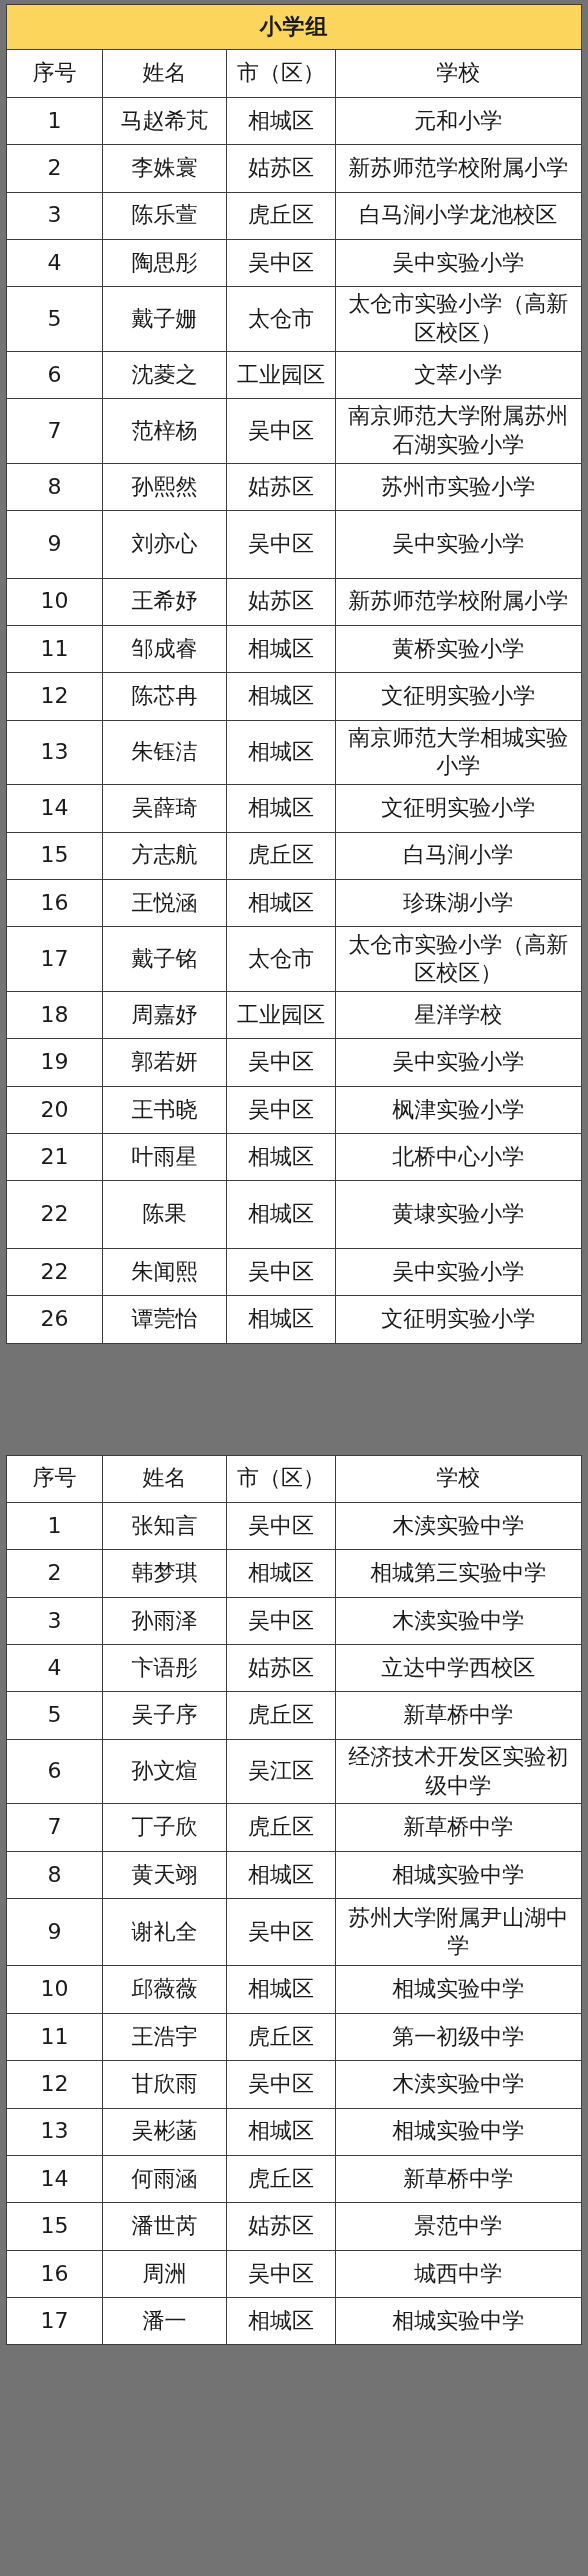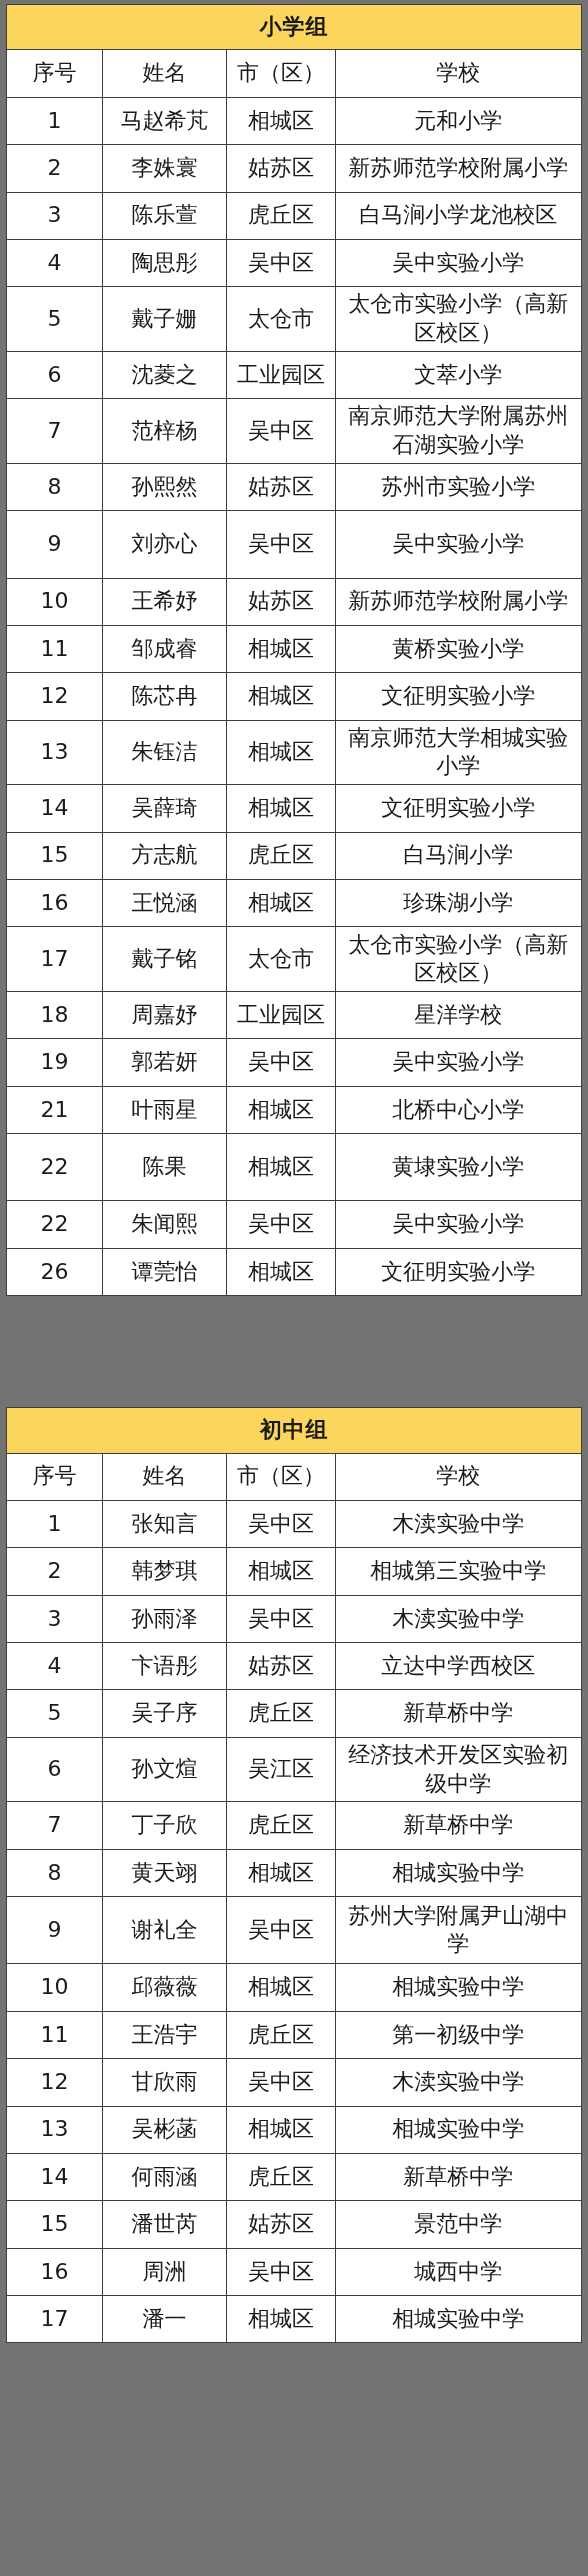--- a/index.html
+++ b/index.html
@@ -184,20 +184,26 @@
           <td>工业园区</td>
           <td>星洋学校</td>
         </tr>
         <tr>
           <td>19</td>
           <td>郭若妍</td>
           <td>吴中区</td>
           <td>吴中实验小学</td>
         </tr>
         <tr>
+          <td>20</td>
+          <td>王书晓</td>
+          <td>吴中区</td>
+          <td>枫津实验小学</td>
+        </tr>
+        <tr>
           <td>21</td>
           <td>叶雨星</td>
           <td>相城区</td>
           <td>北桥中心小学</td>
         </tr>
         <tr class="tall">
           <td>22</td>
           <td>陈果</td>
           <td>相城区</td>
           <td>黄埭实验小学</td>
@@ -220,23 +226,20 @@
   <div class="group-gap"></div>
 
   <table class="award-table">
     <colgroup>
       <col class="c-no">
         <col class="c-name">
         <col class="c-district">
         <col class="c-school">
     </colgroup>
     <thead>
-      <tr>
-        <th colspan="4" class="group-title">初中组</th>
-      </tr>
       <tr class="col-header">
         <th>序号</th>
         <th>姓名</th>
         <th>市（区）</th>
         <th>学校</th>
       </tr>
     </thead>
     <tbody>
         <tr>
           <td>1</td>

